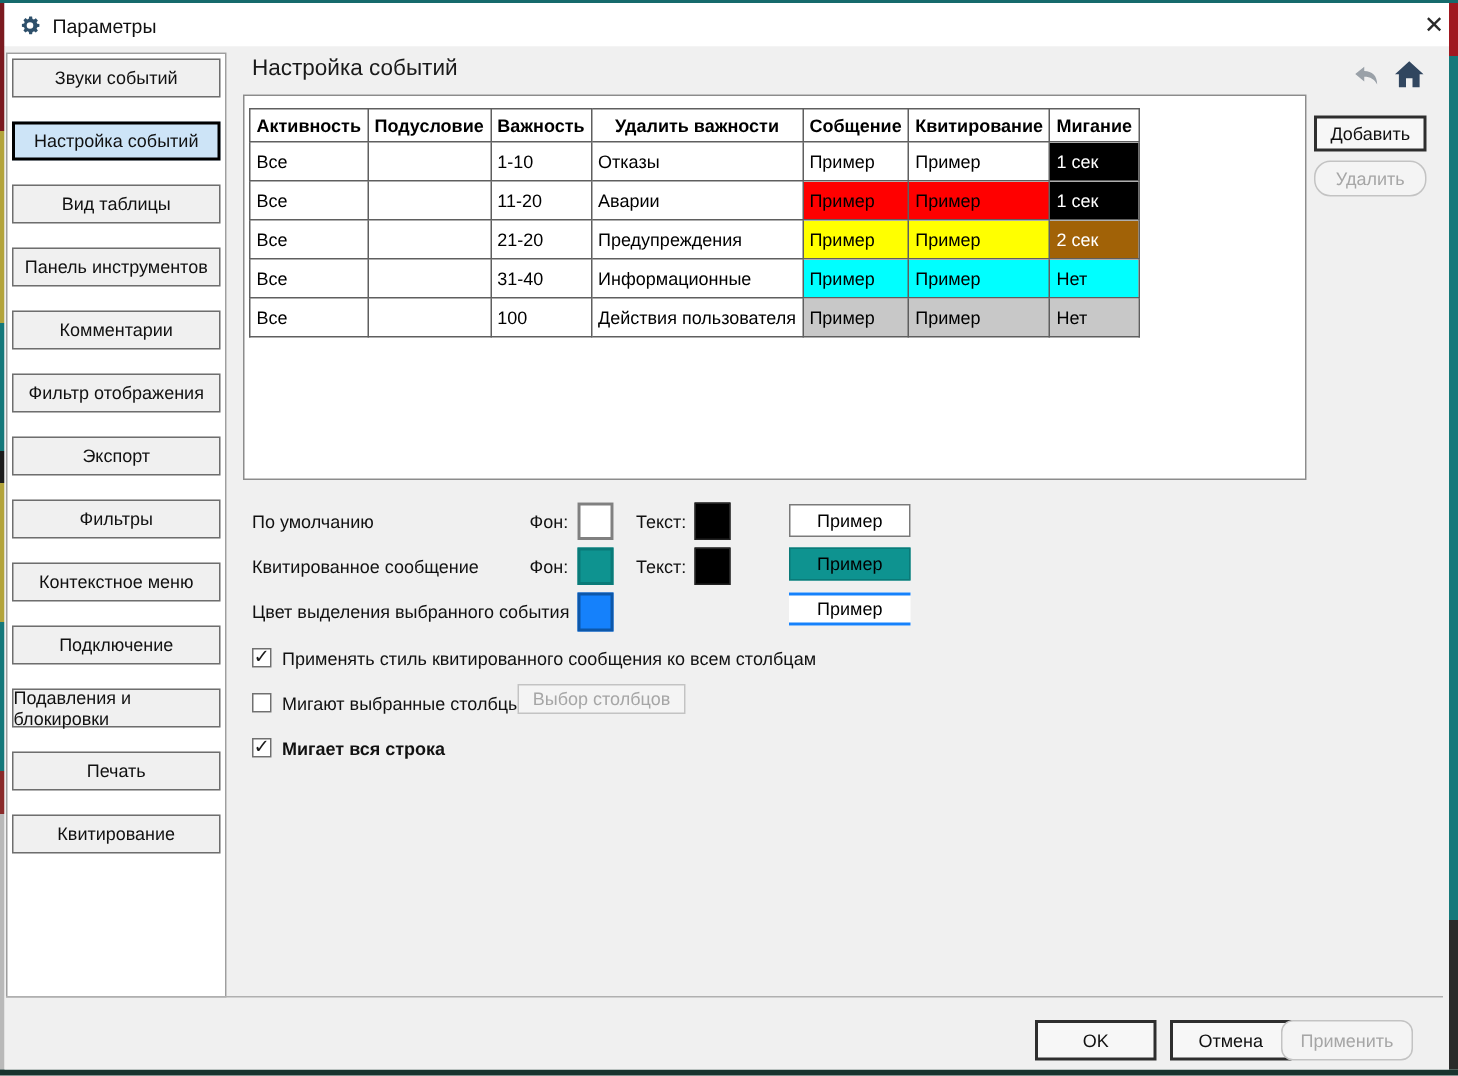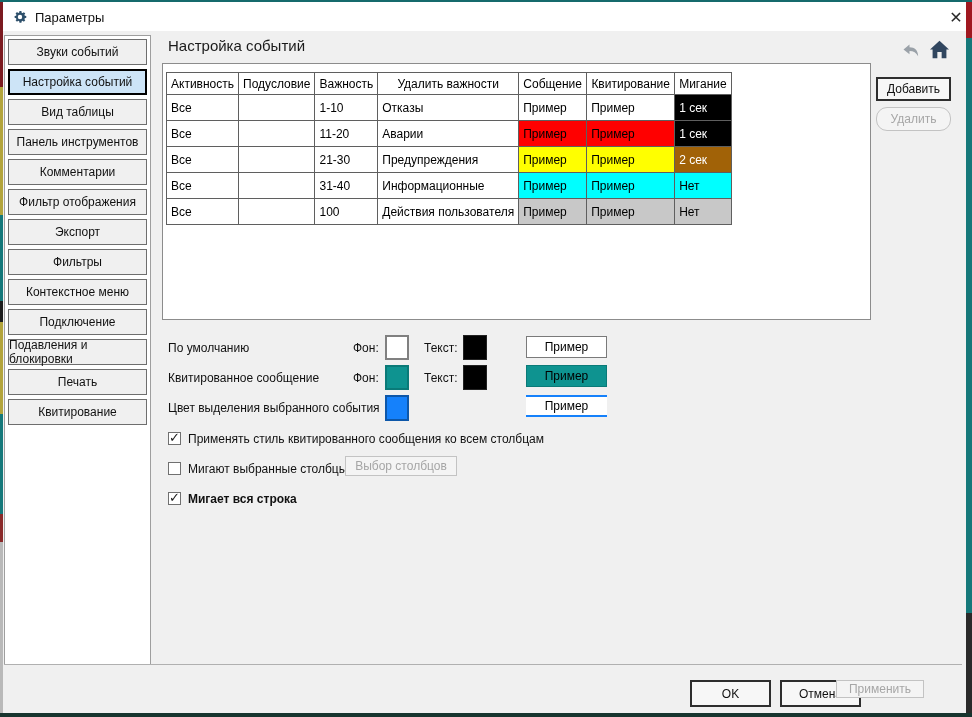--- a/index.html
+++ b/index.html
@@ -19,35 +19,35 @@
   
   .titlebar { position:absolute; left:3px; top:2px; width:963px; height:29px; background:#ffffff; z-index:1; }
   .titlebar .gear { position:absolute; left:9px; top:7px; width:16px; height:16px; }
   .titlebar .title { position:absolute; left:32px; top:8px; font-size:13px; color:#111; }
   .close-btn { position:absolute; left:942px; top:5px; width:22px; height:22px; text-align:center;
     font-size:16px; line-height:22px; color:#2a2a2a; cursor:default; }
   .window-body { position:absolute; left:3px; top:31px; width:963px; height:682px; background:#f0f0f0; z-index:1; }
 
   
   .sidebar { position:absolute; left:4px; top:35px; width:147px; height:630px; background:#fff;
-    border:1px solid #9e9e9e; padding-top:3px; display:flex; flex-direction:column; gap:4px; align-items:center; z-index:2; }
+    border:1px solid #9e9e9e; padding-top:3px; display:flex; flex-direction:column; gap:16px; align-items:center; z-index:2; }
   .side-btn { width:139px; height:26px; background:#f0f0f0; border:1px solid #6e6e6e;
     display:flex; align-items:center; justify-content:center; font-size:12px; color:#111; }
   .side-btn.selected { background:#cde4f7; border:2px solid #000; }
 
   
   .heading { position:absolute; left:168px; top:37px; font-size:15px; color:#1a1a1a; z-index:2; }
   .icon-undo { position:absolute; left:902px; top:43px; width:18px; height:15px; z-index:2; }
   .icon-home { position:absolute; left:929px; top:40px; width:21px; height:19px; z-index:2; }
 
   .table-box { position:absolute; left:162px; top:63px; width:709px; height:257px; background:#fff;
     border:1px solid #8c8c8c; z-index:2; }
   table.events { position:absolute; left:3px; top:8px; border-collapse:collapse; font-size:12px; }
   table.events th, table.events td { border:1px solid #5f5f5f; height:26px; padding:0 4px; white-space:nowrap; overflow:hidden; }
-  table.events th { height:22px; font-weight:normal; text-align:center; background:#fff;margin-top:16px; }
+  table.events th { height:22px; font-weight:bold; text-align:center; background:#fff;margin-top:16px; }
   table.events td { text-align:left; background:#fff; }
 
   .btn { display:flex; align-items:center; justify-content:center; font-size:12px; color:#111;
     background:#f4f4f4; border:1px solid #6e6e6e; }
   .btn.strong { border:2px solid #2e2e2e; background:#f7f7f7; }
   .btn.disabled { border:1px solid #c3c3c3; color:#a6a6a6; background:#f4f4f4; }
   .add-btn { position:absolute; left:876px; top:77px; width:75px; height:24px; z-index:2; }
   .del-btn { position:absolute; left:876px; top:107px; width:75px; height:24px; z-index:2;border-radius:11px; }
 
   
@@ -67,21 +67,21 @@
   .checkbox { position:absolute; width:13px; height:13px; background:#fff; border:1px solid #707070;
     font-size:13px; line-height:10px; text-align:center; color:#1a1a1a; z-index:2; }
   .cb-label { position:absolute; font-size:12px; color:#111; z-index:2; }
   .colsel-btn { position:absolute; left:345px; top:456px; width:112px; height:20px; z-index:2; }
 
   .separator { position:absolute; left:4px; top:664px; width:958px; height:1px; background:#b0b0b0; z-index:2; }
 
   
   .ok-btn { position:absolute; left:690px; top:680px; width:81px; height:27px; z-index:2; }
   .cancel-btn { position:absolute; left:780px; top:680px; width:81px; height:27px; z-index:2; }
-  .apply-btn { position:absolute; left:836px; top:680px; width:88px; height:18px; z-index:2; }
+  .apply-btn { position:absolute; left:854px; top:680px; width:88px; height:27px; z-index:2;border-radius:8px; }
 </style>
 </head>
 <body>
 
 <div id="canvas">
 
   <div class="edge edge-top"></div>
   <div class="edge edge-left"></div>
   <div class="edge edge-right"></div>
   <div class="edge edge-bottom"></div>
@@ -163,21 +163,21 @@
           <td></td>
           <td>11-20</td>
           <td>Аварии</td>
           <td style="background-color: rgb(255, 0, 0); color: rgb(0, 0, 0);">Пример</td>
           <td style="background-color: rgb(255, 0, 0); color: rgb(0, 0, 0);">Пример</td>
           <td style="background-color: rgb(0, 0, 0); color: rgb(255, 255, 255);">1 сек</td>
         </tr>
         <tr>
           <td>Все</td>
           <td></td>
-          <td>21-30</td>
+          <td>21-20</td>
           <td>Предупреждения</td>
           <td style="background-color: rgb(255, 255, 0); color: rgb(0, 0, 0);">Пример</td>
           <td style="background-color: rgb(255, 255, 0); color: rgb(0, 0, 0);">Пример</td>
           <td style="background-color: #a16207; color: rgb(255, 255, 255);">2 сек</td>
         </tr>
         <tr>
           <td>Все</td>
           <td></td>
           <td>31-40</td>
           <td>Информационные</td>

